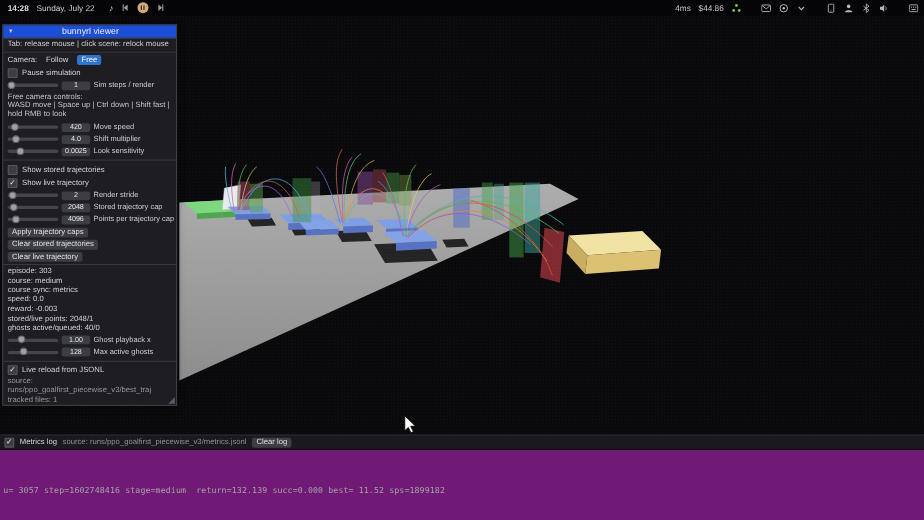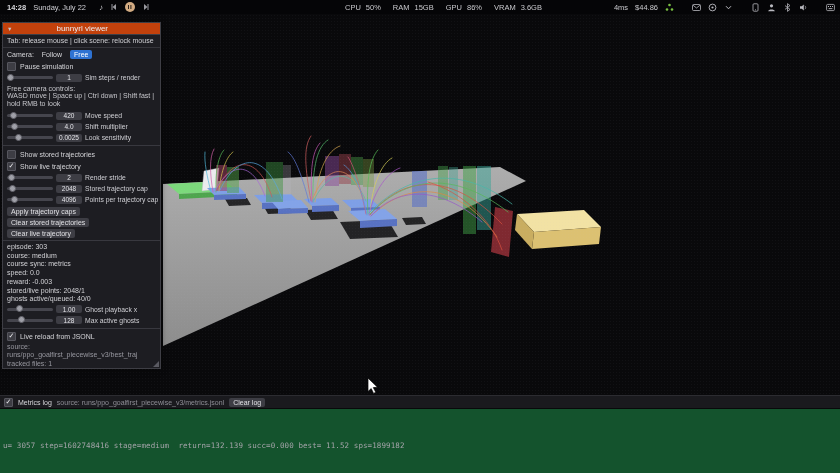--- a/index.html
+++ b/index.html
@@ -22,21 +22,21 @@
           box-shadow:2.4px 0 0 #2a2018;}
   .tb-stats{position:absolute;left:345px;top:0;height:14px;display:flex;align-items:center;gap:12px;}
   .stat{display:flex;gap:5px;}
   .tb-right{position:absolute;right:5px;top:0;height:14px;display:flex;align-items:center;gap:7px;}
   .tb-right .gap{width:4px}
   .ico{width:9px;height:9px;display:inline-block}
 
   
   .panel{position:absolute;left:2px;top:22px;width:157px;z-index:5;background:rgba(30,30,35,.97);
          border:1px solid #3e3e45;color:#d4d4d8;font-size:7px;box-shadow:0 0 6px rgba(0,0,0,.5);}
-  .ptitle{height:11px;background:#c2410c;display:flex;align-items:center;border-bottom:1px solid #3e3e45;}
+  .ptitle{height:11px;background:#1d4ed8;display:flex;align-items:center;border-bottom:1px solid #3e3e45;}
   .parrow{margin:0 4px;font-size:5.5px;color:#c9c9cd}
   .ptext{flex:1;text-align:center;font-size:8px;color:#ececf0;margin-right:12px}
   .phint{padding:2px 4px 3px;border-bottom:1px solid #35353b;color:#d0d0d4}
   .prow{display:flex;align-items:center;gap:4px;padding:1.5px 4px;}
   .cam-opt{padding:1px 4px;border-radius:2px;color:#d8d8dc}
   .cam-opt.selected{background:#2e72d2;color:#fff}
   .checkbox{width:7px;height:7px;background:#3d3d44;border:1px solid #56565e;border-radius:1px;flex:none;position:relative}
   .checkbox.checked::after{content:"\2713";position:absolute;top:-1px;left:.5px;font-size:7px;color:#ececf0}
   .srow{display:flex;align-items:center;gap:3px;padding:1.5px 4px;}
   .track{width:46px;height:3px;background:#45454d;border-radius:2px;position:relative;flex:none}
@@ -53,21 +53,21 @@
   .psrc{padding:0 4px;line-height:8.3px;color:#97979f}
   .sep{border-top:1px solid #38383f;margin:2px 0}
   .grip{position:absolute;right:1px;bottom:1px;width:0;height:0;border-left:6px solid transparent;
         border-bottom:6px solid #5a5a62}
 
   
   .metricsbar{position:absolute;left:0;right:0;top:395px;height:13px;background:#1a1a1e;border-top:1px solid #2c2c31;
         display:flex;align-items:center;gap:5px;padding:0 4px;z-index:5;font-size:7px;color:#d6d6da;box-sizing:border-box}
   .m-src{color:#8f8f97}
   .m-btn{background:#3d3d44;padding:1px 4px;border-radius:2px;color:#e0e0e4}
-  .logarea{position:absolute;left:0;right:0;top:409px;bottom:0;background:#14532d;z-index:5;
+  .logarea{position:absolute;left:0;right:0;top:409px;bottom:0;background:#701a75;z-index:5;
         padding:3px 12px 0 3px;font-family:"DejaVu Sans Mono",monospace;font-size:7.5px;line-height:7.6px;
         color:#a4a4a9;white-space:pre;letter-spacing:.1px;box-sizing:border-box}
 </style>
 </head>
 <body>
 
 <div class="screen">
 
   <svg class="scene" viewBox="0 0 840 473">
     <defs>
@@ -172,42 +172,20 @@
           <path d="M6,1 L2.5,4 L6,7 Z" fill="#9a9aa0"></path>
           <rect x="1.5" y="1" width="1" height="6" fill="#9a9aa0"></rect>
         </svg>
       <span class="playbtn"></span>
       <svg class="mini-ico" viewBox="0 0 8 8">
           <path d="M2,1 L5.5,4 L2,7 Z" fill="#9a9aa0"></path>
           <rect x="5.5" y="1" width="1" height="6" fill="#9a9aa0"></rect>
         </svg>
     </div>
 
-    <div class="tb-stats">
-
-        <span class="stat">
-          <span class="s-label">CPU</span>
-          <span class="s-value">50%</span>
-        </span>
-
-        <span class="stat">
-          <span class="s-label">RAM</span>
-          <span class="s-value">15GB</span>
-        </span>
-
-        <span class="stat">
-          <span class="s-label">GPU</span>
-          <span class="s-value">86%</span>
-        </span>
-
-        <span class="stat">
-          <span class="s-label">VRAM</span>
-          <span class="s-value">3.6GB</span>
-        </span>
-      </div>
 
     <div class="tb-right">
       <span>4ms</span>
       <span>$44.86</span>
       <svg class="ico" viewBox="0 0 9 9">
         <circle cx="4.5" cy="2" r="1.3" fill="#7ac142"></circle>
           <circle cx="2" cy="6.5" r="1.3" fill="#7ac142"></circle>
           <circle cx="7" cy="6.5" r="1.3" fill="#7ac142"></circle>
       </svg>
       <span class="gap"></span>

